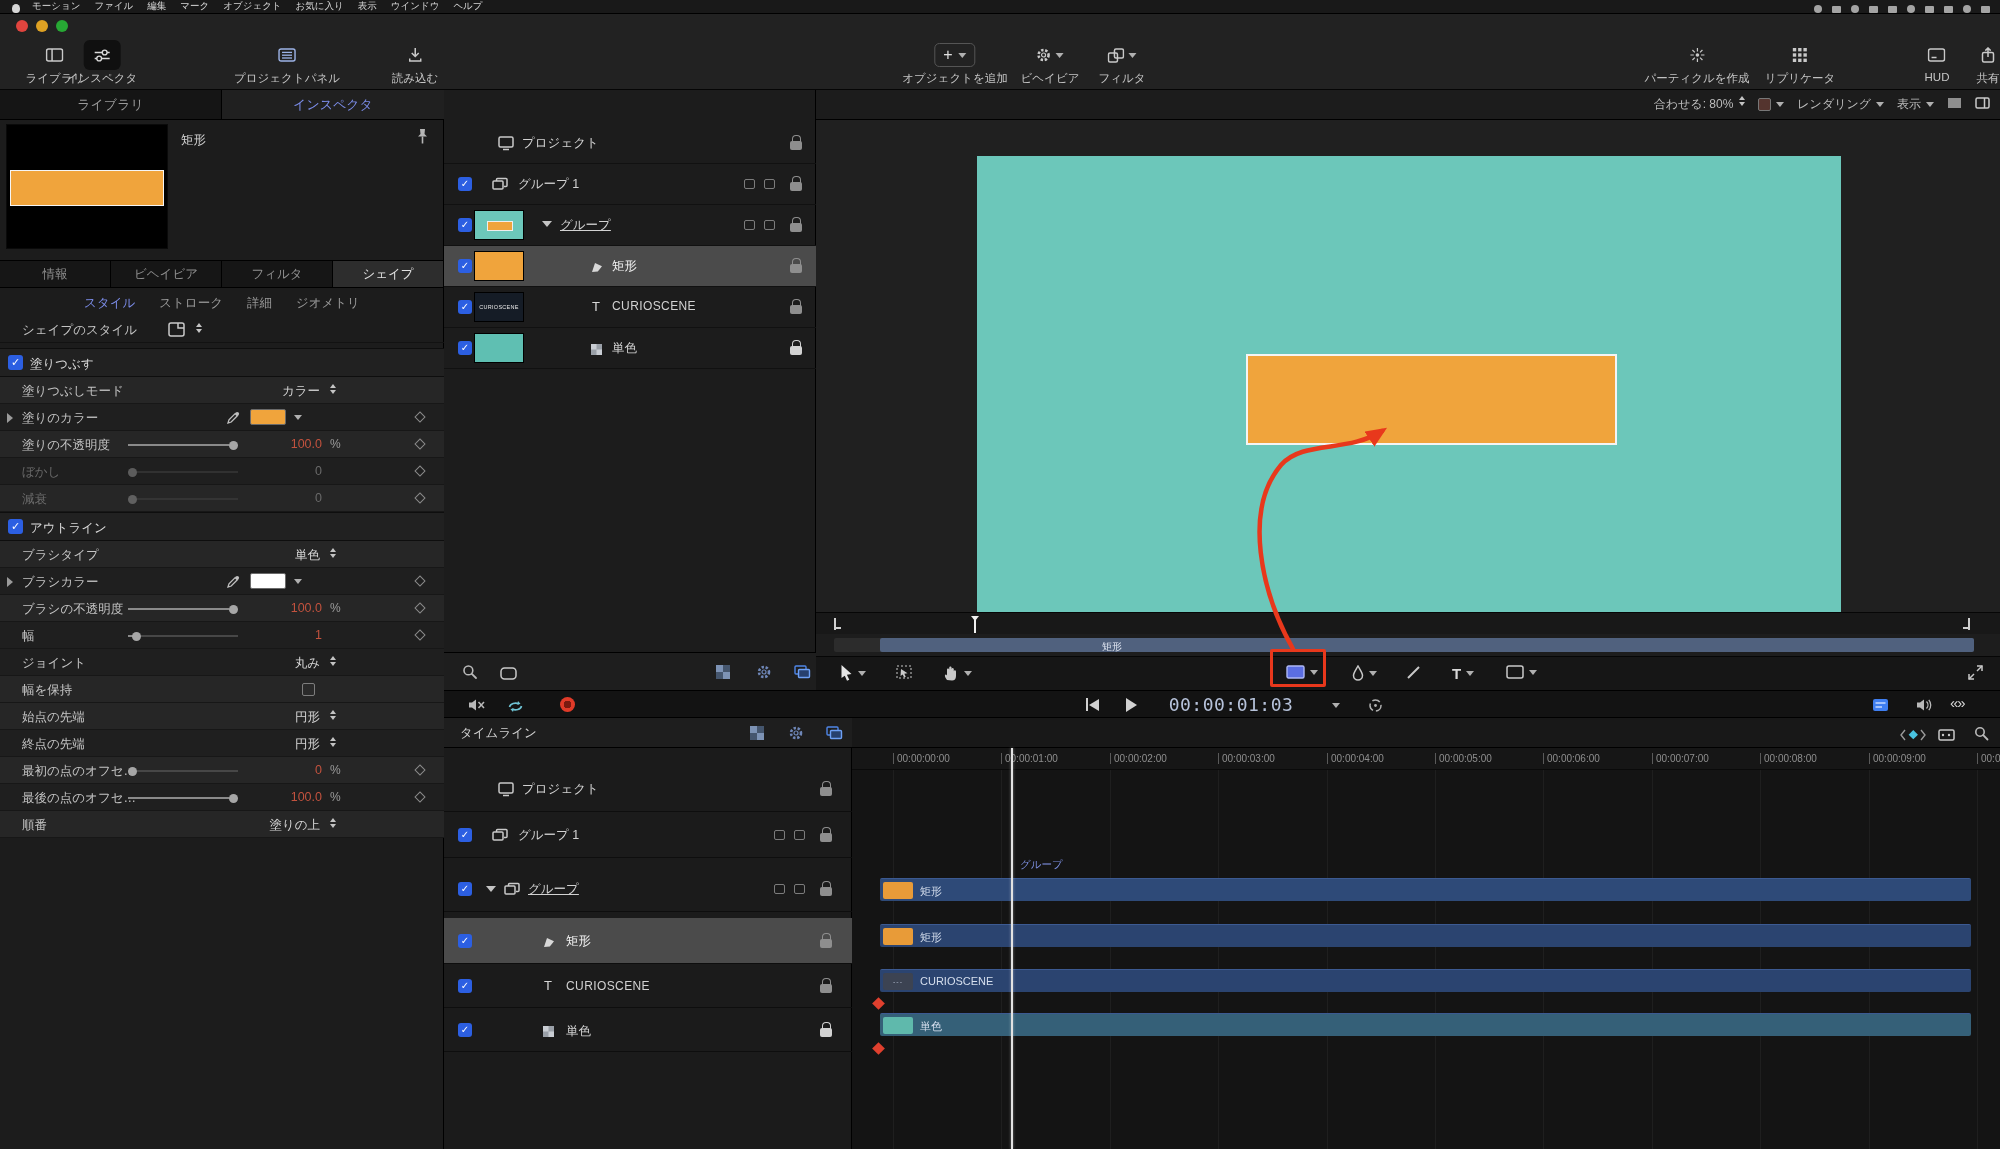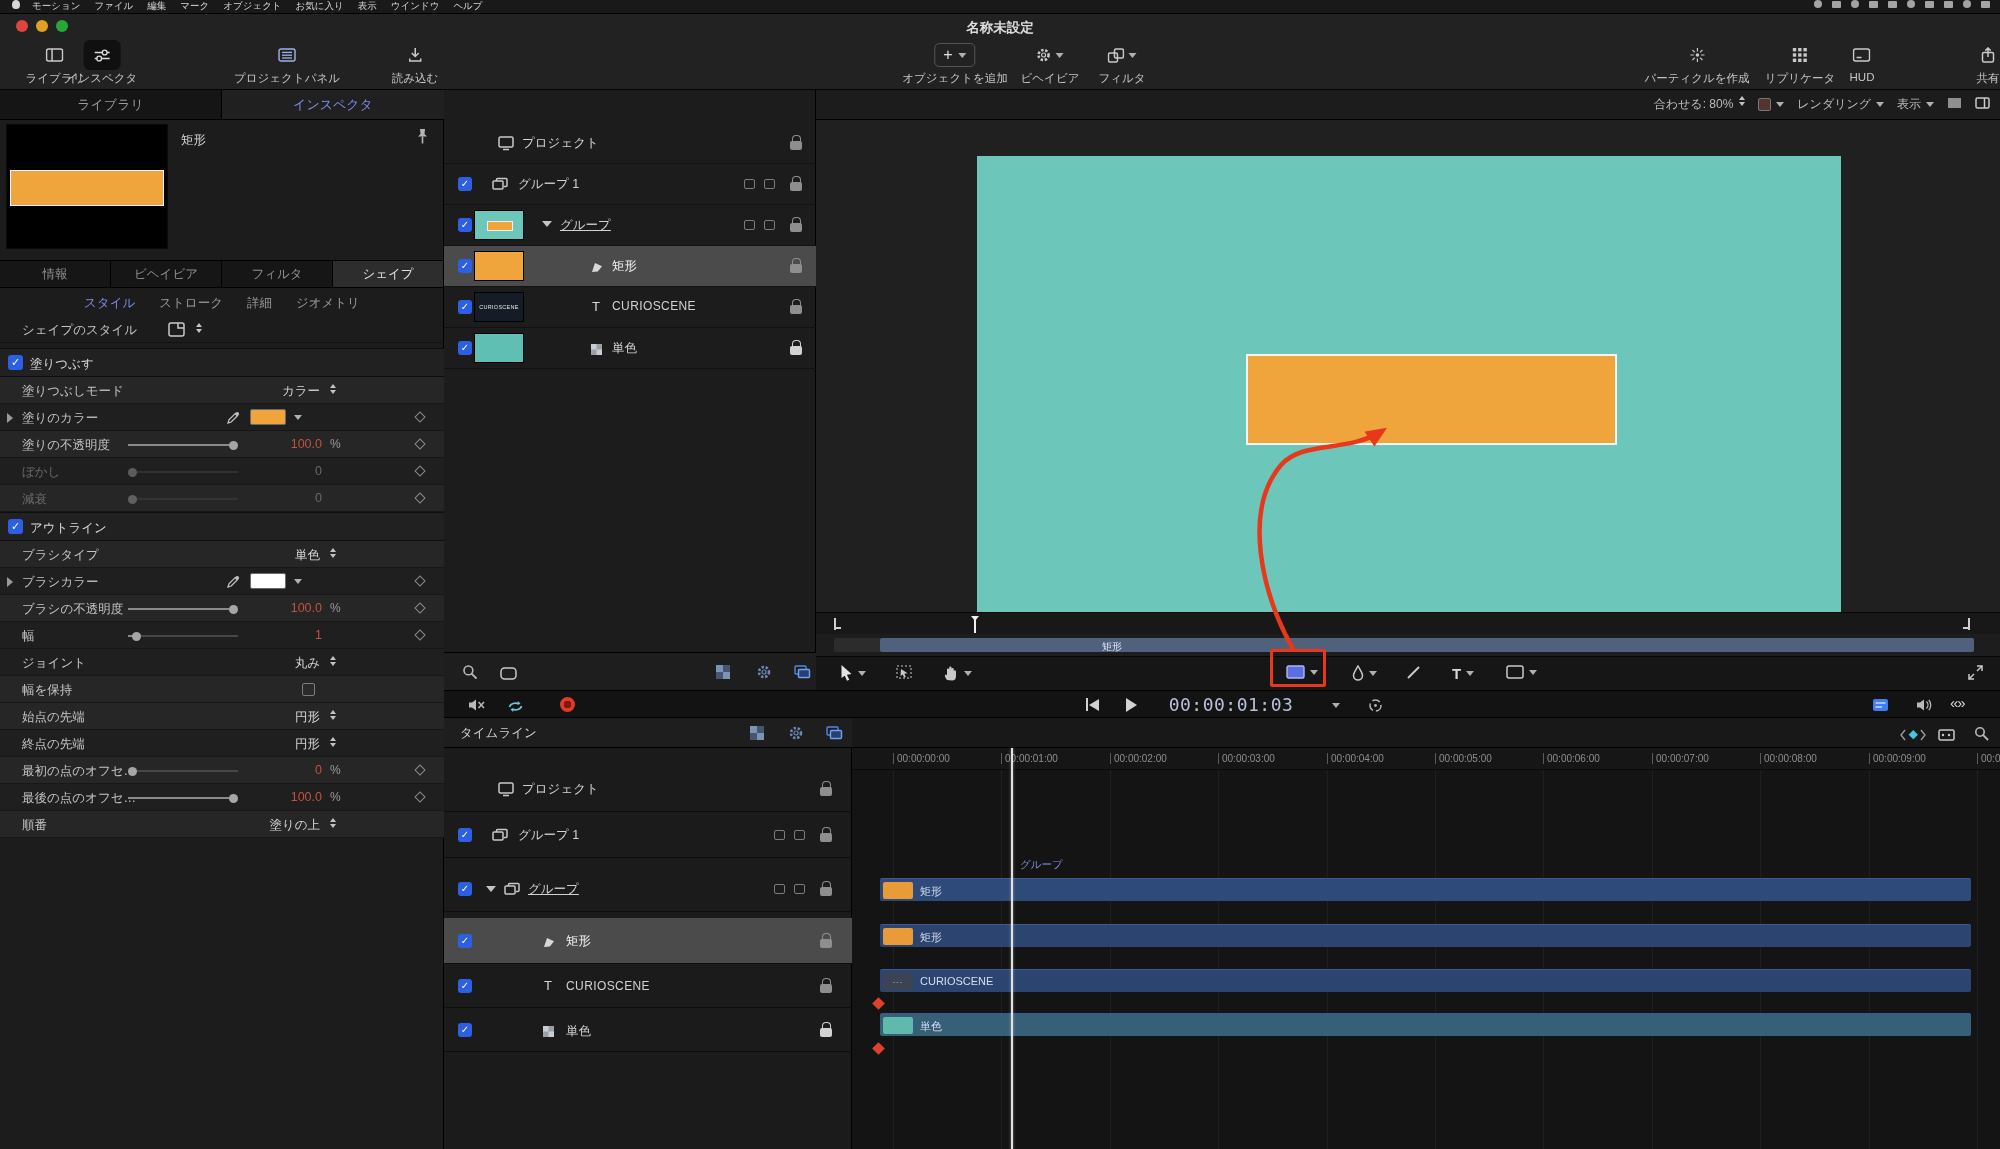--- a/index.html
+++ b/index.html
@@ -1,21 +1,21 @@
 <!DOCTYPE html>
 <html><head>
 <meta charset="utf-8">
 <style>
 *{margin:0;padding:0;box-sizing:border-box}
 html,body{width:2000px;height:1149px;overflow:hidden}
 body{background:#161616;font-family: "Liberation Sans","DejaVu Sans",sans-serif;color:#c9c9c9;position:relative}
 .abs{position:absolute}
 .lab{font-size:12.5px;color:#d2d2d2;white-space:nowrap}
 
-#menubar{position:absolute;left:0;top:0;width:2000px;height:14px;background:#191919;border-bottom:1px solid #000;display:flex;align-items:flex-start;z-index:40}
+#menubar{position:absolute;left:0;top:0;width:2000px;height:14px;background:#191919;border-bottom:1px solid #000;display:flex;align-items:flex-end;z-index:40}
 #menubar .apple{width:8px;height:9px;background:#d6d6d6;border-radius:50% 50% 45% 45%;margin:0 12px 0 12px}
 #menubar .mitem{font-size:9.5px;color:#d6d6d6;margin-right:14px;white-space:nowrap}
 #menubar .mstatus{margin-left:auto;display:flex;align-items:center;gap:10px;padding-right:10px}
 #menubar .sic{width:9px;height:7px;background:#bdbdbd;border-radius:1px;opacity:.85}
 #menubar .sic.round{width:8px;height:8px;border-radius:50%}
 
 #titlebar{position:absolute;left:0;top:14px;width:2000px;height:24px;background:#222}
 .tlight{position:absolute;top:6px;width:12px;height:12px;border-radius:50%}
 #wintitle{position:absolute;left:0;top:5px;width:100%;text-align:center;font-size:13.5px;font-weight:bold;color:#dcdcdc}
 #toolbar{position:absolute;left:0;top:38px;width:2000px;height:52px;background:#222;border-bottom:1px solid #050505}
@@ -143,21 +143,20 @@
     <span class="sic"></span>
     <span class="sic round"></span>
     <span class="sic"></span>
   </span>
 </div>
 
 <div id="titlebar">
   <span class="tlight" style="left:16px;background:#e0443e"></span>
   <span class="tlight" style="left:36px;background:#dea123"></span>
   <span class="tlight" style="left:56px;background:#27a834"></span>
-  <div id="wintitle">名称未設定</div>
 </div>
 
 <div id="toolbar">
   <div class="tbtn" style="left:55px">
     <span class="ica">
         <svg width="18" height="14">
           <rect x="1" y="1" width="16" height="12" rx="2" class="thin"></rect>
           <line x1="6.5" y1="1" x2="6.5" y2="13" class="thin"></line>
         </svg>
       </span>
@@ -252,21 +251,21 @@
             <rect x="6.3" y="6.3" width="3.4" height="3.4"></rect>
             <rect x="11.6" y="6.3" width="3.4" height="3.4"></rect>
             <rect x="1" y="11.6" width="3.4" height="3.4"></rect>
             <rect x="6.3" y="11.6" width="3.4" height="3.4"></rect>
             <rect x="11.6" y="11.6" width="3.4" height="3.4"></rect>
           </g>
         </svg>
       </span>
     <span class="tlabel">リプリケータ</span>
   </div>
-  <div class="tbtn" style="left:1862px">
+  <div class="tbtn" style="left:1937px">
     <span class="ica">
         <svg width="18" height="14">
           <rect x="1" y="1" width="16" height="12" rx="2" class="thin"></rect>
           <line x1="4" y1="9.5" x2="9" y2="9.5" class="thin"></line>
         </svg>
       </span>
     <span class="tlabel">HUD</span>
   </div>
   <div class="tbtn" style="left:1988px">
     <span class="ica">

